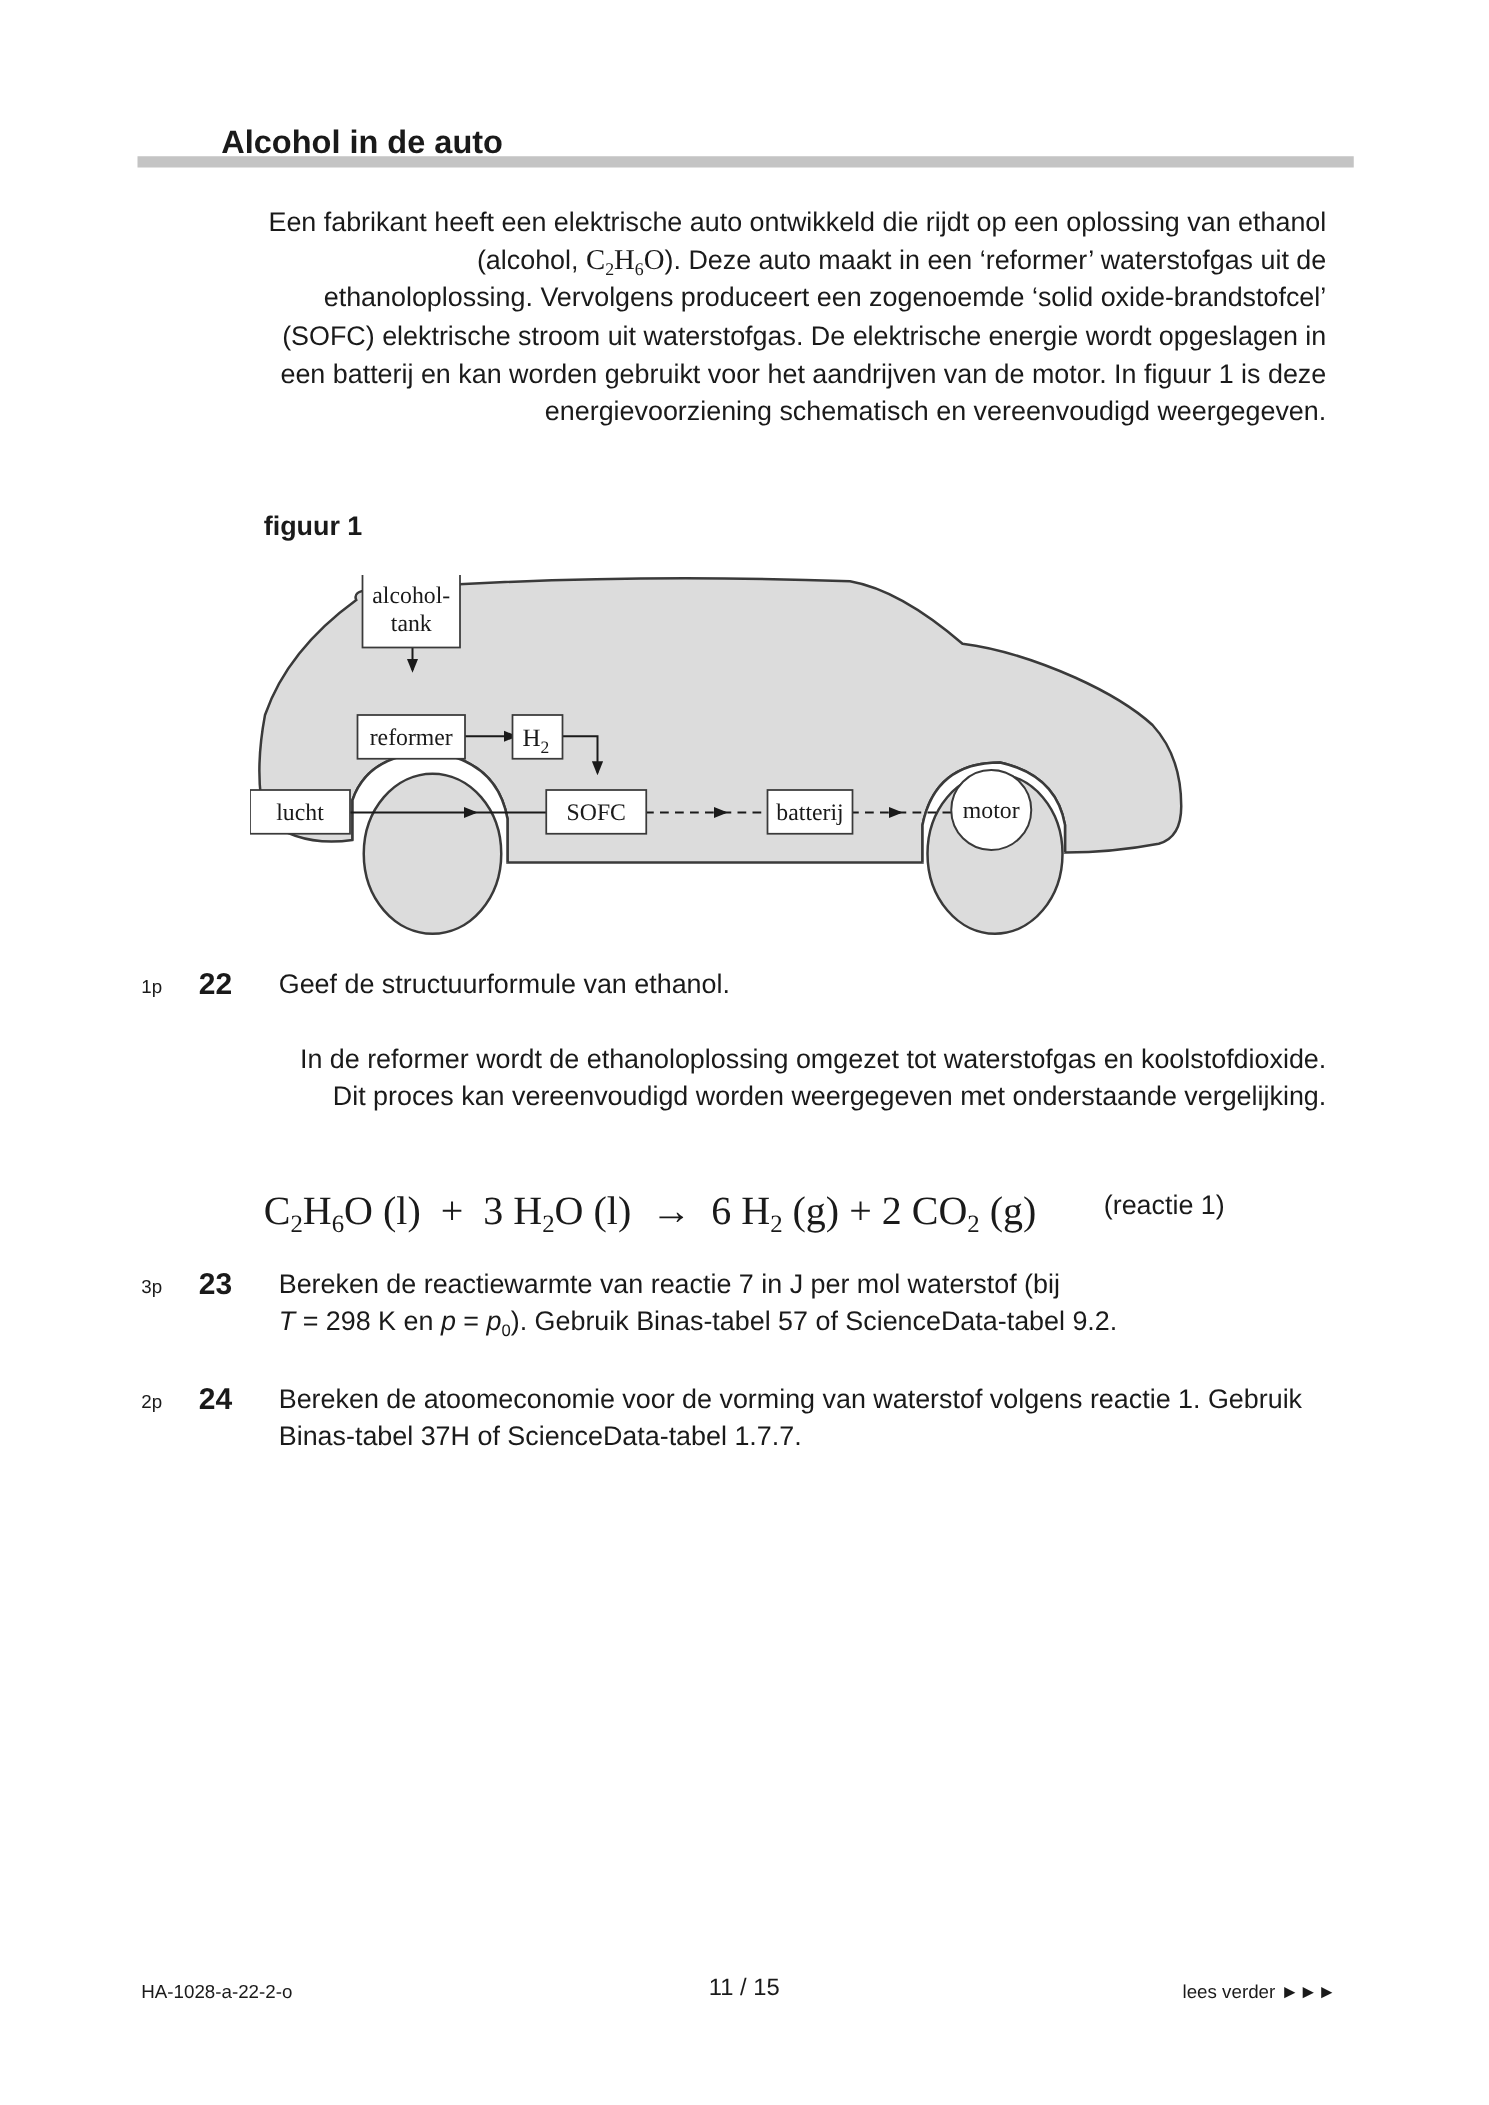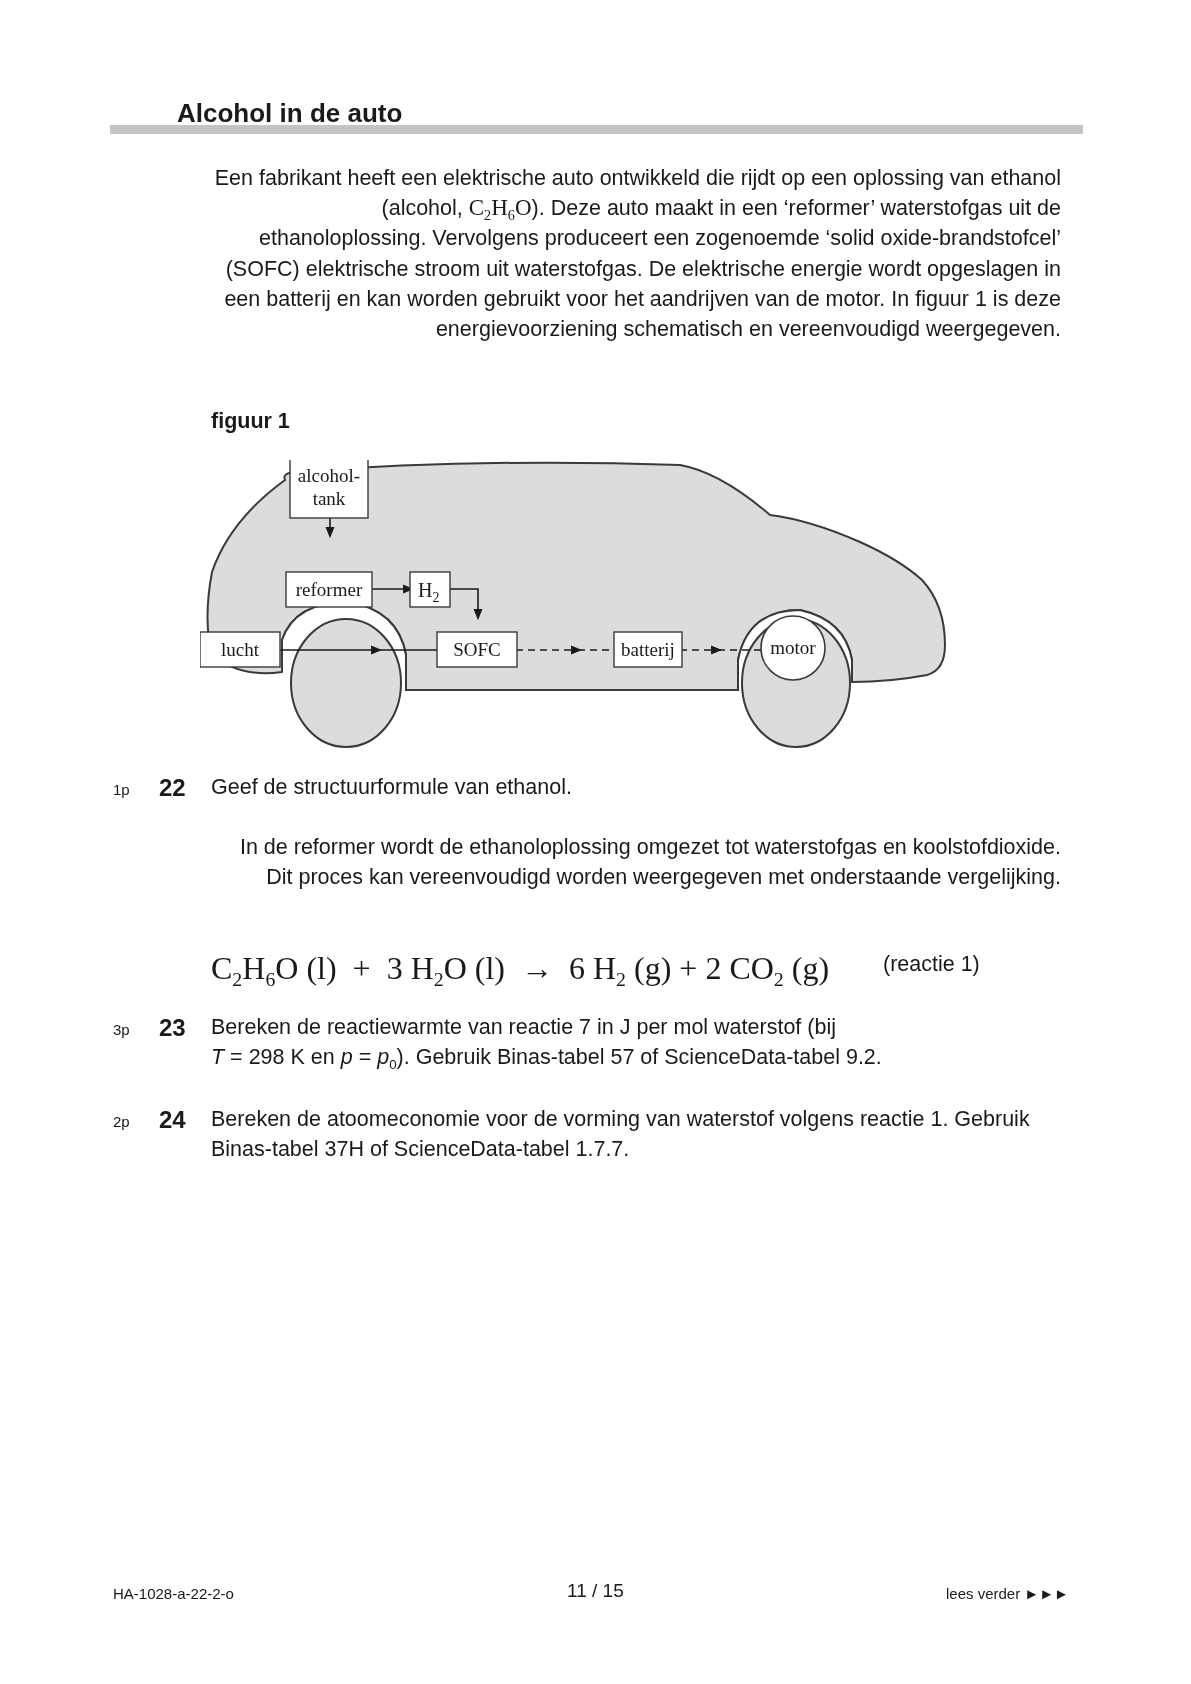--- a/index.html
+++ b/index.html
@@ -8,21 +8,21 @@
   .title { position: absolute; left: 165px; top: 86px; font-size: 26px; font-weight: bold; margin: 12px; }
   .rule { position: absolute; left: 110px; top: 125px; width: 973px; height: 9px; background: #c4c4c4; }
   .para { position: absolute; left: 211px; width: 850px; font-size: 21.5px; line-height: 30.2px; margin: 0; text-align: right; }
   .serif { font-family: "Liberation Serif", serif; font-size: 23px; }
   sub { font-size: 0.62em; vertical-align: -0.35em; line-height: 0; }
   .fig-label { position: absolute; left: 211px; top: 409px; font-size: 21.5px; font-weight: bold; }
   .figure { position: absolute; left: 200px; top: 460px; width: 760px; height: 290px; }
   .q { position: absolute; left: 0; width: 1191px; font-size: 21.5px; line-height: 30.2px; }
   .q .pts { position: absolute; left: 113px; font-size: 15px; top: 3px; }
   .q .num { position: absolute; left: 159px; font-size: 24px; font-weight: bold; top: 1px; }
-  .q .txt { position: absolute; left: 211px; width: 850px; }
+  .q .txt { position: absolute; left: 223px; width: 850px; }
   .eq { position: absolute; left: 211px; top: 950px; font-family: "Liberation Serif", serif; font-size: 32px; white-space: pre; }
   .eq-label { position: absolute; left: 883px; top: 952px; font-size: 21.5px; }
   .footer { position: absolute; top: 1585px; font-size: 15px; }
   .footer.center { font-size: 19px; top: 1580px; left: 567px; }
 </style>
 </head>
 <body>
 
 <h1 class="title">Alcohol in de auto</h1>
 <div class="rule"></div>

